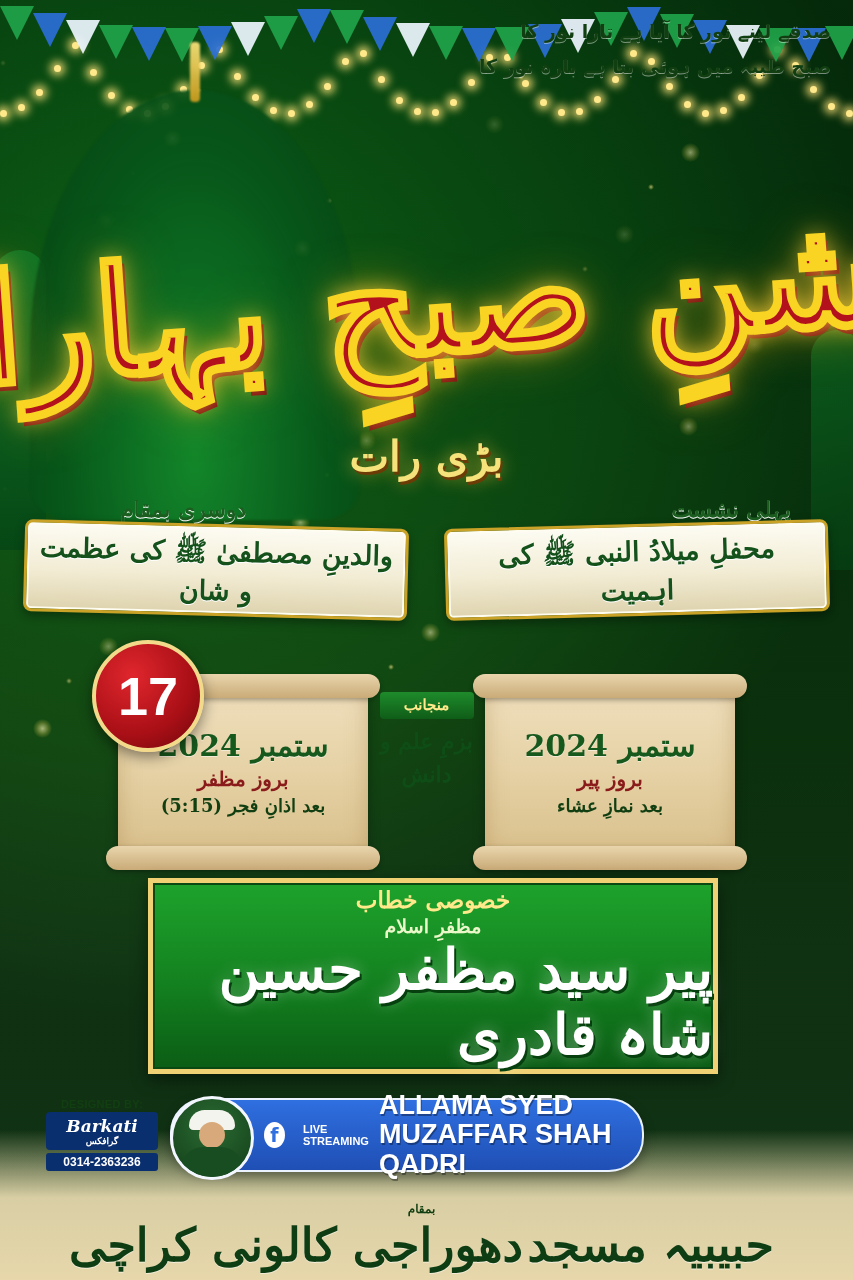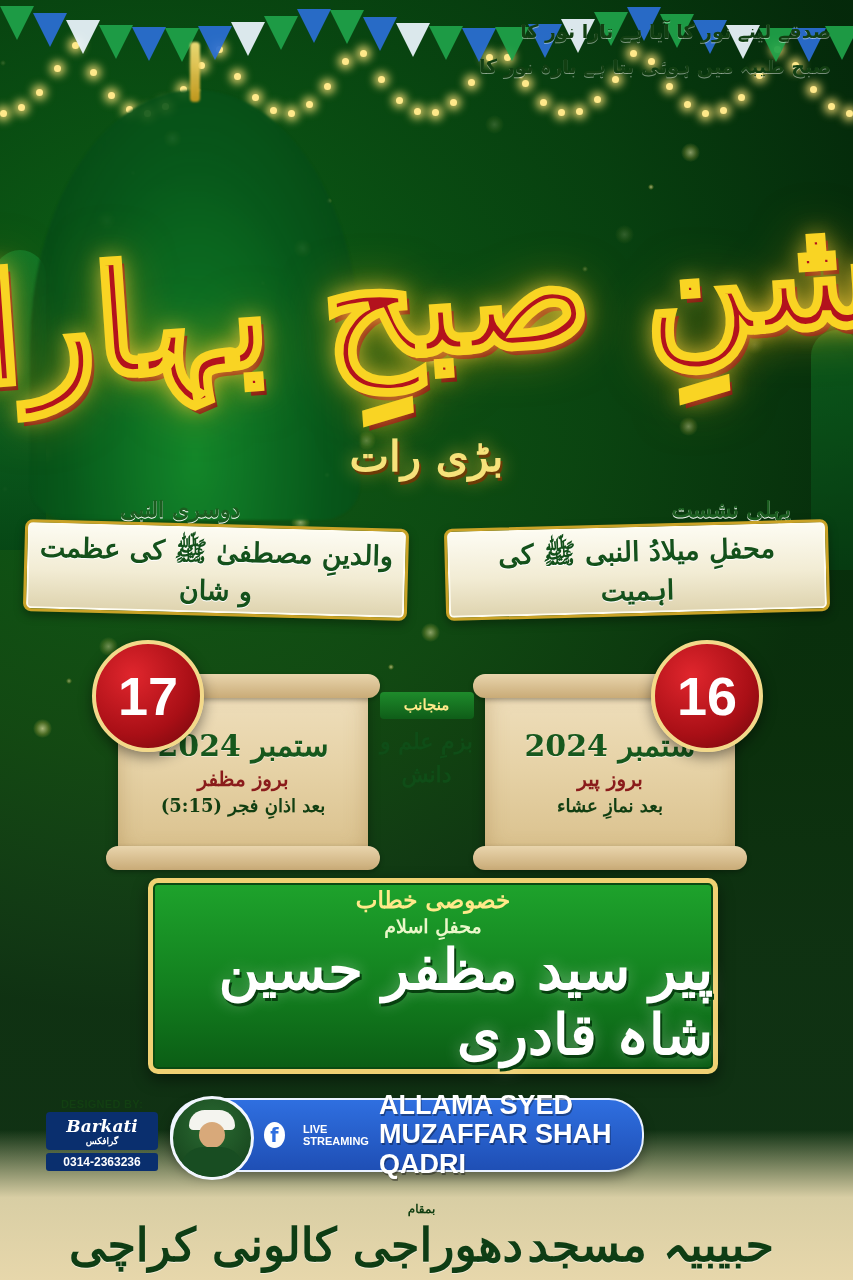--- a/index.html
+++ b/index.html
@@ -148,21 +148,21 @@
   .mid-tag .rib{
     display:block;margin:0 auto 6px;width:78px;padding:2px 8px;
     background:linear-gradient(180deg,#1e8b2b,#0f5d18);color:#ffe98a;
     border-radius:4px;font-size:15px;
   }
 
   
   .speaker{
     position:absolute;left:148px;top:878px;width:560px;height:186px;
     background:linear-gradient(180deg,#1ea32c 0%,#13801f 55%,#0b5d15 100%);
-    border:5px solid #f0d173;border-radius:10px;
+    border:5px solid #f0d173;border-radius:0;
     box-shadow:0 6px 16px rgba(0,0,0,.45), inset 0 0 0 2px #0a4a12;
     display:flex;flex-direction:column;align-items:center;justify-content:center;
   }
   .sp-top{direction:rtl;font-family:"DejaVu Serif", serif;font-size:23px;color:#ffe98a;font-weight:bold;margin-bottom:2px;}
   .sp-sub{direction:rtl;font-family:"DejaVu Serif", serif;font-size:19px;color:#eaf7c9;font-weight:bold;}
   .sp-name{
     direction:rtl;font-family:"DejaVu Serif", serif;font-weight:bold;
     font-size:56px;color:#fff;line-height:1.15;
     text-shadow:2px 3px 0 #07400f, 0 0 16px rgba(255,255,255,.35);
   }
@@ -364,38 +364,37 @@
   <div class="title-wrap">
     <div class="title">جشنِ صبحِ بہاراں</div>
   </div>
   <div class="subtitle">بڑی رات</div>
 
   <div class="sessions">
     <div class="sess-label r">پہلی نشست</div>
     <div class="sess right">
       <div class="sess-txt">محفلِ میلادُ النبی ﷺ کی اہمیت</div>
     </div>
-    <div class="sess-label l">دوسری النبی</div>
+    <div class="sess-label l">دوسری بمقام</div>
     <div class="sess left">
       <div class="sess-txt">والدینِ مصطفیٰ ﷺ کی عظمت و شان</div>
     </div>
   </div>
 
   <div class="scrolls">
     <div class="scroll right">
       <div class="scroll-text">
         <div class="sc-month">
           <span>ستمبر</span>
           <span>2024</span>
         </div>
         <div class="sc-day">بروز پیر</div>
         <div class="sc-time">بعد نمازِ عشاء</div>
       </div>
     </div>
-    <div class="daybadge right">16</div>
 
     <div class="scroll left">
       <div class="scroll-text">
         <div class="sc-month">
           <span>ستمبر</span>
           <span>2024</span>
         </div>
         <div class="sc-day">بروز مظفر</div>
         <div class="sc-time">بعد اذانِ فجر (5:15)</div>
       </div>
@@ -404,21 +403,21 @@
 
     <div class="mid-tag">
       <span class="rib">منجانب</span>
       <span>بزمِ علم و</span><br>
       <span>دانش</span>
     </div>
   </div>
 
   <div class="speaker">
     <div class="sp-top">خصوصی خطاب</div>
-    <div class="sp-sub">محفلِ اسلام</div>
+    <div class="sp-sub">مظفرِ اسلام</div>
     <div class="sp-name">پیر سید مظفر حسین شاہ قادری</div>
   </div>
 
   <div class="bottom-fade"></div>
 
   <div class="designer">
     <div class="dz">DESIGNED BY:</div>
     <div class="brand">
       <span>Barkati</span>
       <small>گرافکس</small>

